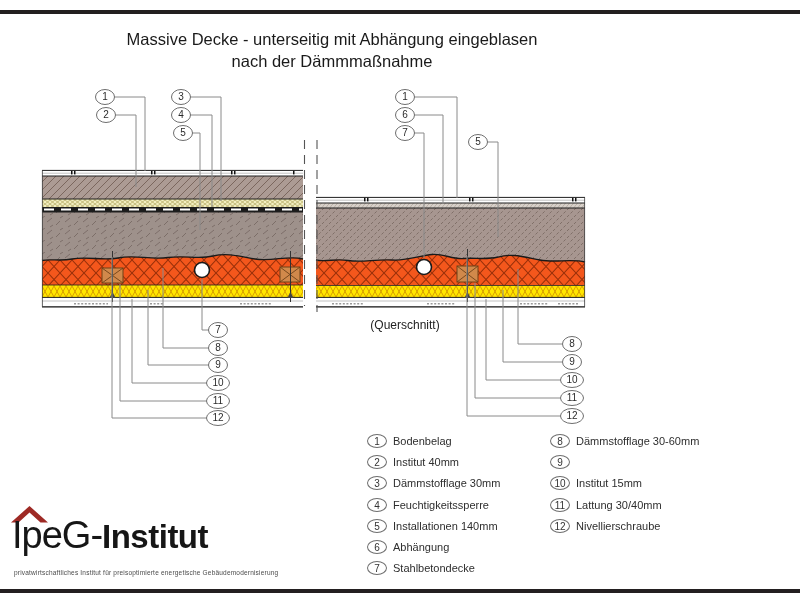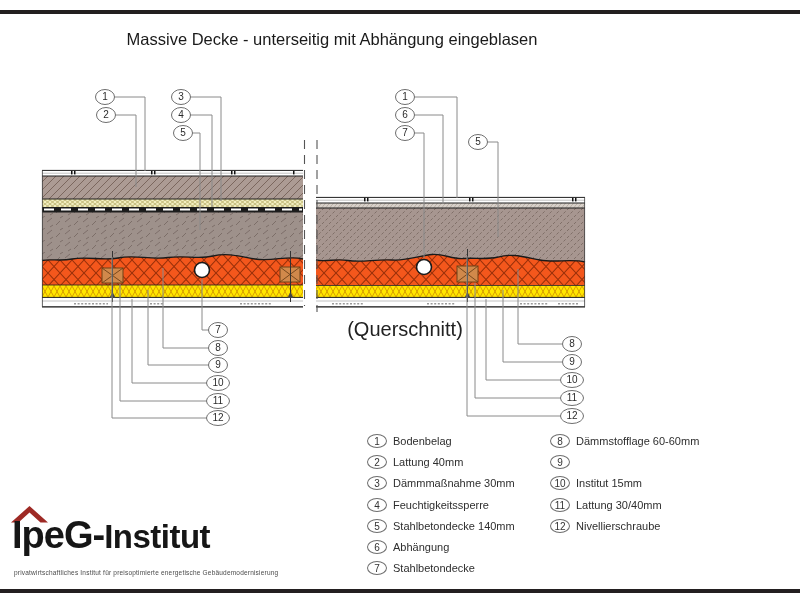--- a/index.html
+++ b/index.html
@@ -5,33 +5,33 @@
   html,body{margin:0;padding:0;background:#fff;}
   .stage{position:relative;width:800px;height:600px;background:#fff;overflow:hidden;
          font-family:"Liberation Sans",sans-serif;}
   .bar{position:absolute;left:0;width:800px;background:var(--c-frame_bar,#231f20);}
   .bar-top{top:10px;height:4px;}
   .bar-bottom{top:589px;height:4px;}
   .title{position:absolute;left:0;top:28px;width:664px;text-align:center;
          font-size:16.5px;line-height:22px;color:#1a1a1a;}
   .diagram-svg{position:absolute;left:0;top:0;}
   .querschnitt{position:absolute;left:335px;top:318px;width:140px;text-align:center;
-               font-size:20px;color:#222;}
+               font-size:12px;color:#222;}
   .legend{position:absolute;color:#333;}
   .legend-1{left:367px;top:430px;}
   .legend-2{left:550px;top:430px;}
   .lg-row{display:flex;align-items:center;height:21.3px;gap:6px;}
   .lg-circle{display:inline-block;min-width:20px;height:14px;border:1px solid #6e6e6e;
              border-radius:50%;font-size:10px;line-height:14px;text-align:center;
              color:#333;box-sizing:border-box;padding:0 1px;background:#fff;flex:0 0 auto;}
   .lg-label{font-size:11px;white-space:pre;color:#2e2e2e;}
   .logo{position:absolute;left:10px;top:503px;}
   .logo-roof{display:block;}
   .logo-text{position:absolute;left:2px;top:11px;white-space:nowrap;color:#161616;}
-  .logo-main{font-size:38px;font-weight:700;letter-spacing:-1px;}
+  .logo-main{font-size:38px;font-weight:400;letter-spacing:-1px;}
   .logo-sub{font-size:33px;font-weight:600;letter-spacing:-0.5px;}
   .tagline{position:absolute;left:14px;top:569px;font-size:6.5px;color:#4a4a4a;
            letter-spacing:0.2px;}
   .leader{fill:none;stroke:#8a8a8a;stroke-width:1;}
   .callout-circle{fill:#fff;stroke:#6e6e6e;stroke-width:1;}
   .callout-num{font-family:"Liberation Sans",sans-serif;font-size:10px;fill:#2b2b2b;
                text-anchor:middle;}
   .iface{stroke:#1f1f1f;stroke-width:1;}
   .iface-thin{stroke:#999;stroke-width:0.6;}
   .edge{stroke:#3c3c3c;stroke-width:0.8;}
@@ -41,20 +41,21 @@
 </style>
 </head>
 <body>
 
 <div class="stage">
 
   <div class="bar bar-top"></div>
 
   <div class="title">
     <div>Massive Decke - unterseitig mit Abhängung eingeblasen</div>
+    <div>nach der Dämmmaßnahme</div>
   </div>
 
   <svg class="diagram-svg" width="800" height="600" viewBox="0 0 800 600">
     <defs>
       <pattern id="pHatch" width="8" height="8" patternUnits="userSpaceOnUse">
         <path d="M0,8 L8,0 M-2,2 L2,-2 M6,10 L10,6" stroke="#756158" stroke-width="0.9" fill="none"></path>
       </pattern>
       <pattern id="pConcL" width="18" height="12" patternUnits="userSpaceOnUse">
         <path d="M2,9 l4,-4 M11,6 l5,-4 M6,2 l3,-2 M14,11 l3,-2" stroke="#746560" stroke-width="0.8" fill="none"></path>
       </pattern>
@@ -280,47 +281,47 @@
 
   <div class="querschnitt">(Querschnitt)</div>
 
   <div class="legend legend-1" id="legend-col-1">
       <div class="lg-row">
         <span class="lg-circle">1</span>
         <span class="lg-label">Bodenbelag</span>
       </div>
       <div class="lg-row">
         <span class="lg-circle">2</span>
-        <span class="lg-label">Lattung 40mm</span>
+        <span class="lg-label">Institut 40mm</span>
       </div>
       <div class="lg-row">
         <span class="lg-circle">3</span>
-        <span class="lg-label">Dämmmaßnahme 30mm</span>
+        <span class="lg-label">Dämmstofflage 30mm</span>
       </div>
       <div class="lg-row">
         <span class="lg-circle">4</span>
         <span class="lg-label">Feuchtigkeitssperre</span>
       </div>
       <div class="lg-row">
         <span class="lg-circle">5</span>
-        <span class="lg-label">Stahlbetondecke 140mm</span>
+        <span class="lg-label">Installationen 140mm</span>
       </div>
       <div class="lg-row">
         <span class="lg-circle">6</span>
         <span class="lg-label">Abhängung</span>
       </div>
       <div class="lg-row">
         <span class="lg-circle">7</span>
         <span class="lg-label">Stahlbetondecke</span>
       </div>
     </div>
   <div class="legend legend-2" id="legend-col-2">
       <div class="lg-row">
         <span class="lg-circle">8</span>
-        <span class="lg-label">Dämmstofflage 60-60mm</span>
+        <span class="lg-label">Dämmstofflage 30-60mm</span>
       </div>
       <div class="lg-row">
         <span class="lg-circle">9</span>
       </div>
       <div class="lg-row">
         <span class="lg-circle">10</span>
         <span class="lg-label">Institut 15mm</span>
       </div>
       <div class="lg-row">
         <span class="lg-circle">11</span>

